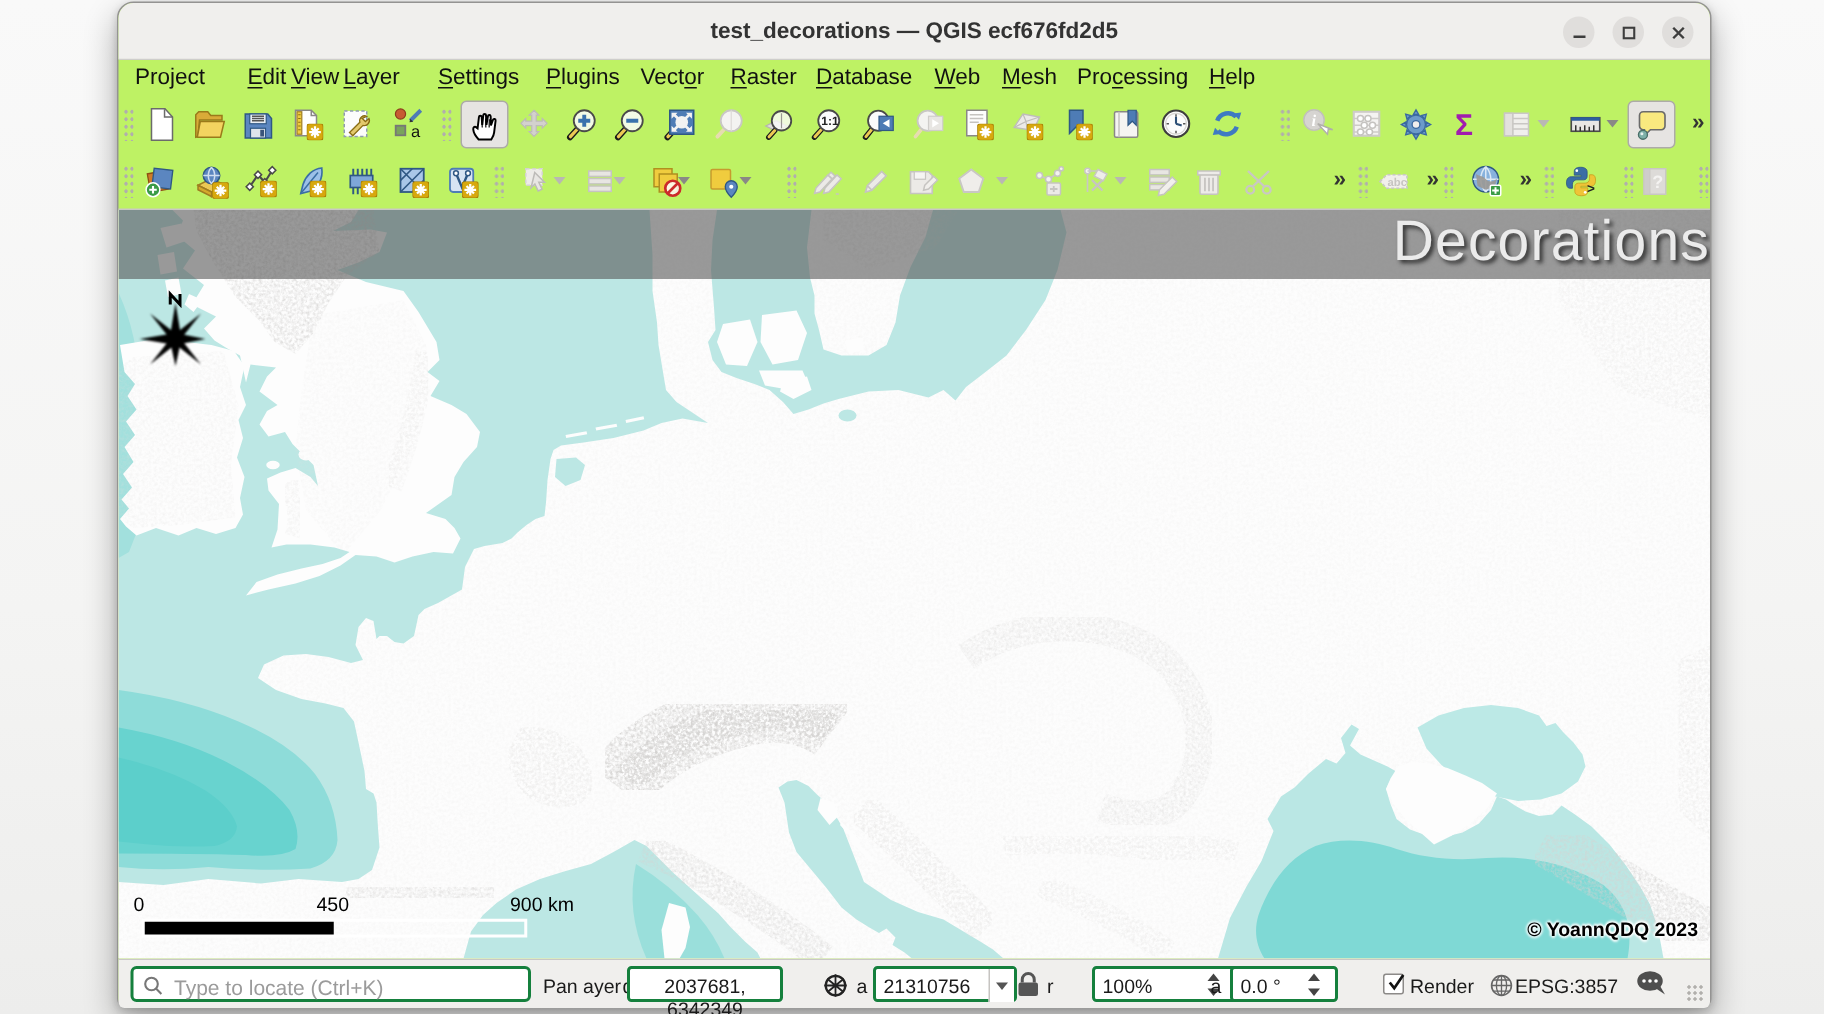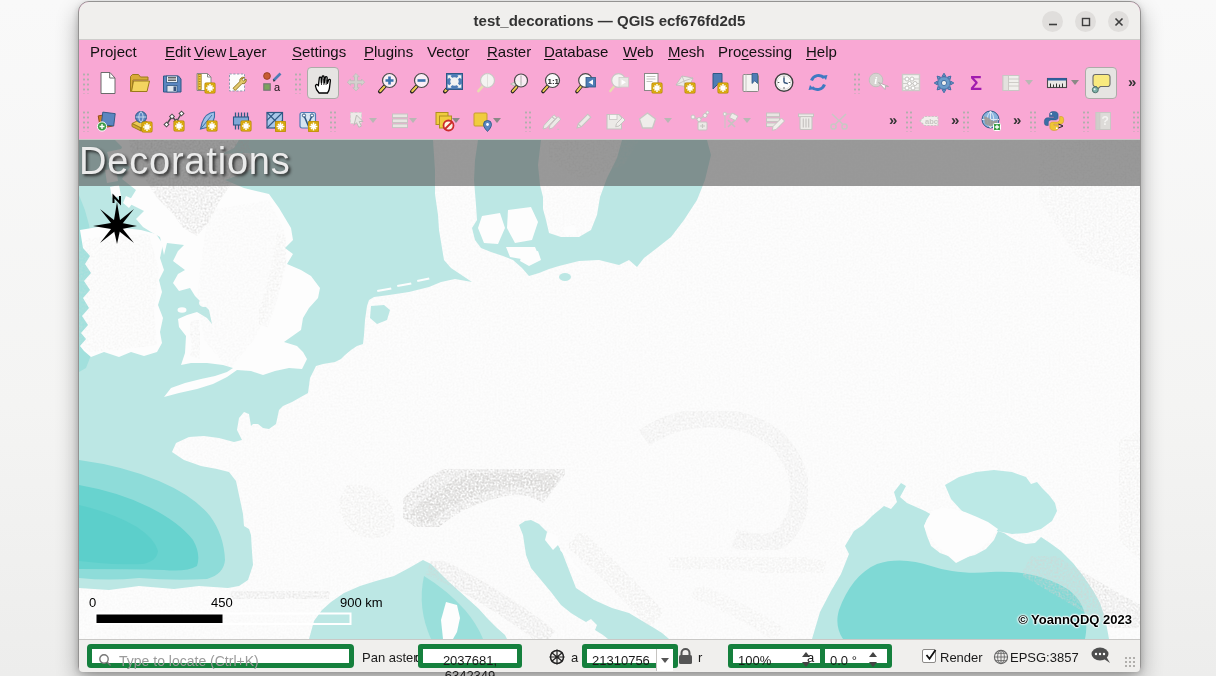--- a/index.html
+++ b/index.html
@@ -1,20 +1,20 @@
 <!DOCTYPE html>
 <html><head>
 <meta charset="utf-8">
 <style>
   * { margin:0; padding:0; box-sizing:border-box; }
   html,body { width:1216px; height:676px; overflow:hidden; }
   body { font-family:"Liberation Sans", sans-serif; background:linear-gradient(180deg,#f9f9f9 0%,#f4f4f3 60%,#ededec 100%); position:relative; }
   #win {
     position:absolute; left:78px; top:1px; width:1063px; height:670px;
-    background:#f9a8d4; border:1px solid #949392;
+    background:#bef264; border:1px solid #949392;
     border-radius:11px 11px 5px 5px;
     box-shadow:0 10px 22px rgba(0,0,0,.32), 0 2px 6px rgba(0,0,0,.18);
   }
   #titlebar { position:absolute; left:0; top:0; width:100%; height:38px; border-bottom:1px solid #cecdcb; border-radius:10px 10px 0 0; background:#f0efed;}
   #title { position:absolute; width:100%; top:10px; text-align:center; font-size:15px; font-weight:bold; color:#333; }
   .wbtn { position:absolute; top:9px; width:21px; height:21px; border-radius:50%; background:#e0dedc; }
   .wbtn svg { position:absolute; left:4.5px; top:4.5px; }
   #menubar { position:absolute; left:0; top:39px; width:100%; height:23px; font-size:15px; color:#111; }
   .mi { position:absolute; top:2px; }
   .mi u { text-decoration:underline; text-underline-offset:2px; }
@@ -24,23 +24,23 @@
   .grip { position:absolute; width:7px; height:22px; top:8px;
      background-image:radial-gradient(circle, #b1afac 1px, transparent 1.2px);
      background-size:4px 5px; }
   .ico { position:absolute; width:24px; height:24px; top:7px; }
   .tbtn { position:absolute; width:32px; height:32px; top:3px; border:1px solid #adaba8; border-radius:4px; background:#e6e4e2; }
   .ovf { position:absolute; font-size:15px; font-weight:bold; color:#333; top:9px; }
   .darr { position:absolute; width:0; height:0; border-left:4px solid transparent; border-right:4px solid transparent; border-top:5px solid #8a8886; top:16px; }
   .darr.dis { border-top-color:#b9b7b4; }
   #map { position:absolute; left:0; top:138px; width:1061px; height:499px; background:#fff; overflow:hidden; }
   #banner { position:absolute; left:0; top:0; width:100%; height:46px; background:rgba(87,87,87,.60); z-index:5; }
-  #banner div { text-align:left; font-size:38px; letter-spacing:0.8px; color:#ebebeb; margin-top:0px; text-shadow:2px 2px 3px rgba(30,30,30,.85); }
+  #banner div { text-align:right; font-size:38px; letter-spacing:0.8px; color:#ebebeb; margin-top:0px; text-shadow:2px 2px 3px rgba(30,30,30,.85); }
   #statusbar { position:absolute; left:0; top:637px; width:1061px; height:33px; background:#f0efed; border-top:1px solid #c9c8c6; border-radius:0 0 4px 4px; font-size:13px; color:#1a1a1a; }
-  .sbox { position:absolute; background:#fff; border:5px solid #15803d; border-radius:3px; height:24px; top:4px; font-size:13px; }
+  .sbox { position:absolute; background:#fff; border:2px solid #15803d; border-radius:3px; height:24px; top:4px; font-size:13px; }
   .slabel { position:absolute; top:10px; }
   #copyright { position:absolute; right:8px; top:472px; font-size:13px; font-weight:700; color:#000; z-index:4;
     text-shadow:1.2px 0 1.5px #fff, -1.2px 0 1.5px #fff, 0 1.2px 1.5px #fff, 0 -1.2px 1.5px #fff; }
 </style>
 </head>
 <body>
 <svg width="0" height="0" style="position:absolute">
 <defs>
 <symbol id="star" viewBox="0 0 11 11">
         <rect width="11" height="11" rx="2" fill="#d7a80e" stroke="#a87f06" stroke-width=".8"></rect>
@@ -678,21 +678,21 @@
     <div id="copyright">© YoannQDQ 2023</div>
   </div>
   <div id="statusbar">
     <div class="sbox" style="left:8px;width:267px;border-radius:4px">
       <svg width="15" height="15" style="position:absolute;left:6px;top:4px">
           <circle cx="6" cy="6" r="4.2" fill="none" stroke="#777" stroke-width="1.4"></circle>
           <path d="M9 9l3.6 3.6" stroke="#777" stroke-width="1.4"></path>
         </svg>
       <span style="position:absolute;left:27px;top:4px;color:#9b9b9b;font-size:14px">Type to locate (Ctrl+K)</span>
     </div>
-    <span class="slabel" style="left:283px">Pan aster</span>
+    <span class="slabel" style="left:283px">Pan ayer</span>
     <span class="slabel" style="left:336px">d</span>
     <div class="sbox" style="left:339px;width:104px;text-align:center;padding-top:4px">2037681, 6342349</div>
     <svg width="18" height="18" style="position:absolute;left:469px;top:8px">
         <circle cx="9" cy="9" r="6.5" fill="none" stroke="#222" stroke-width="1.5"></circle>
         <path d="M9 1.5v15M1.5 9h15M3.5 4.5 L14.5 13.5M3.5 13.5L14.5 4.5" stroke="#222" stroke-width="1.2"></path>
       </svg>
     <span class="slabel" style="left:492px">a</span>
     <div class="sbox" style="left:503px;width:96px">
         <span style="position:absolute;left:5px;top:4px">21310756</span>
       <div style="position:absolute;right:0;top:0;width:17px;height:22px;border-left:1px solid #c6c4c1;background:#fff"></div>

